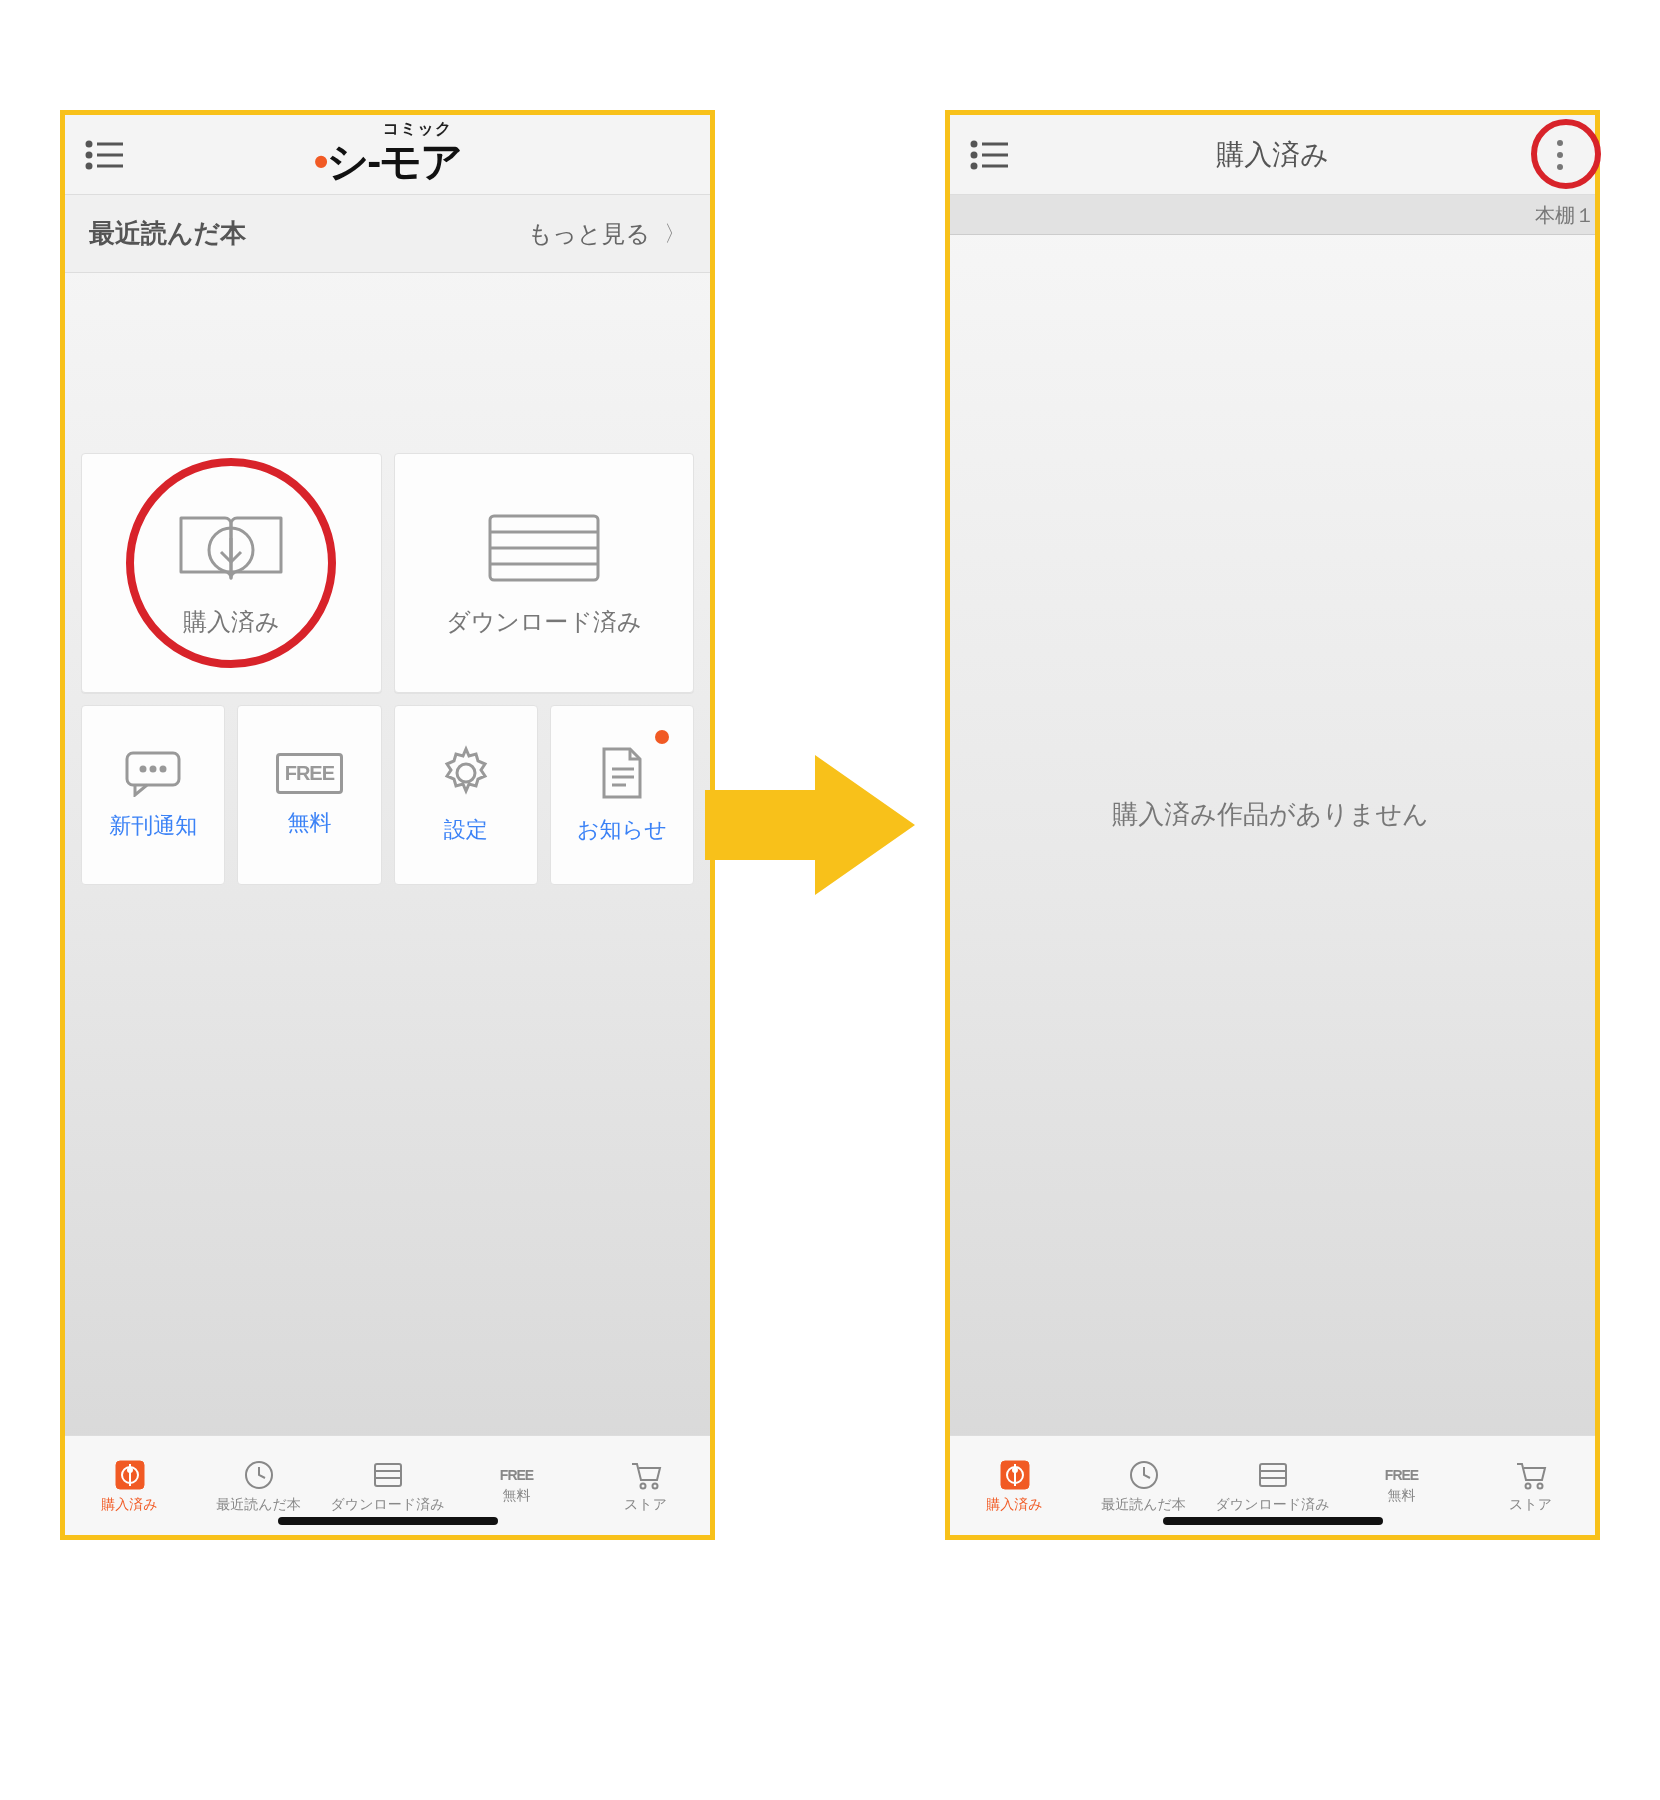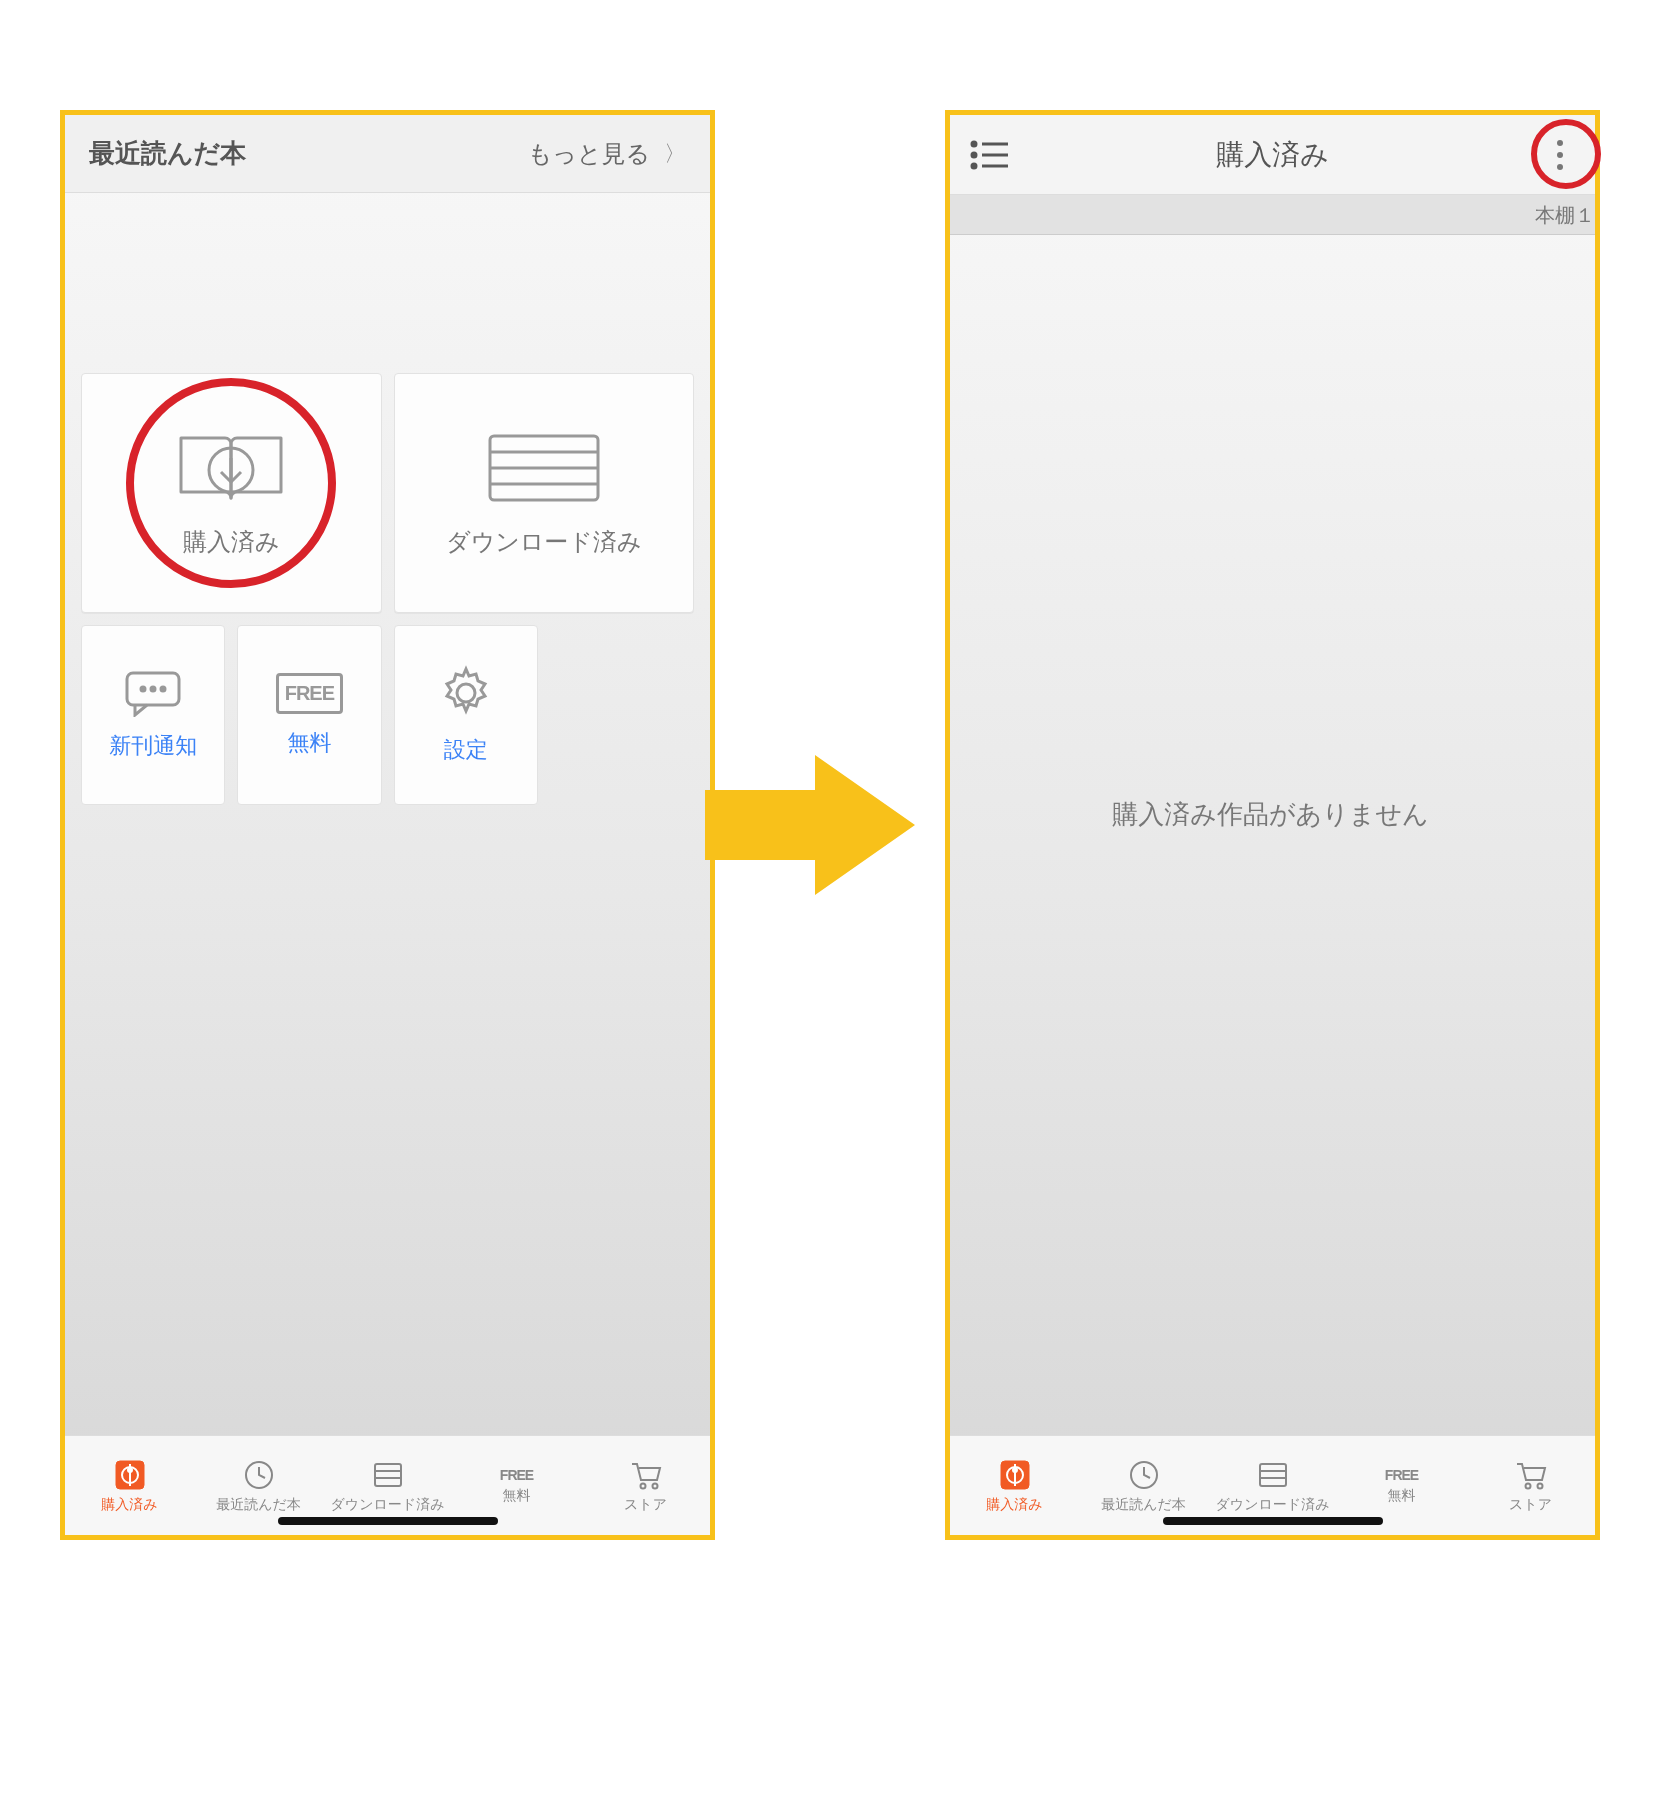--- a/index.html
+++ b/index.html
@@ -192,20 +192,41 @@
     font-size:26px;
     color:#777;
   }
 </style>
 </head>
 <body>
 
 <div class="stage">
 
   <div class="phone">
+    <div class="hdr">
+      <span class="menu-icon">
+        <svg width="40" height="30" viewBox="0 0 40 30">
+          <g stroke="#555" stroke-width="3" fill="none">
+            <circle cx="4" cy="4" r="2" fill="#555"></circle>
+            <line x1="12" y1="4" x2="38" y2="4"></line>
+            <circle cx="4" cy="15" r="2" fill="#555"></circle>
+            <line x1="12" y1="15" x2="38" y2="15"></line>
+            <circle cx="4" cy="26" r="2" fill="#555"></circle>
+            <line x1="12" y1="26" x2="38" y2="26"></line>
+          </g>
+        </svg>
+      </span>
+      <div class="logo">
+        <span class="logo-top">コミック</span>
+        <span class="logo-main">
+          <span class="logo-dot">•</span><span>シ</span><span>-モア</span>
+        </span>
+      </div>
+      <span style="width:40px"></span>
+    </div>
 
     <div class="section-row">
       <span class="section-title">最近読んだ本</span>
       <span class="more-link">
         <span>もっと見る</span>
         <span class="chev">〉</span>
       </span>
     </div>
 
 
@@ -254,20 +275,33 @@
         <span class="card-label">無料</span>
       </div>
       <div class="card-sm">
         <svg width="56" height="56" viewBox="0 0 56 56">
           <g stroke="#999" stroke-width="3" fill="none">
             <circle cx="28" cy="28" r="9"></circle>
             <path d="M28 4 l3 7 7-2 2 7 7 3 -4 6 4 6 -7 3 -2 7 -7-2 -3 7 -3-7 -7 2 -2-7 -7-3 4-6 -4-6 7-3 2-7 7 2z"></path>
           </g>
         </svg>
         <span class="card-label">設定</span>
+      </div>
+      <div class="card-sm">
+        <div class="badge-dot"></div>
+        <svg width="52" height="56" viewBox="0 0 52 56">
+          <g stroke="#999" stroke-width="3" fill="none">
+            <path d="M8 4 h26 l10 10 v38 H8 z"></path>
+            <polyline points="34,4 34,14 44,14"></polyline>
+            <line x1="16" y1="24" x2="38" y2="24"></line>
+            <line x1="16" y1="32" x2="38" y2="32"></line>
+            <line x1="16" y1="40" x2="30" y2="40"></line>
+          </g>
+        </svg>
+        <span class="card-label">お知らせ</span>
       </div>
     </div>
 
     <div class="tabbar">
       <div class="tab active">
         <svg viewBox="0 0 34 34">
             <rect class="fillable" x="3" y="3" width="28" height="28" rx="4" fill="#f15a24"></rect>
             <g stroke="#fff" stroke-width="2" fill="none">
               <circle cx="17" cy="17" r="8"></circle>
               <line x1="17" y1="6" x2="17" y2="28"></line>

